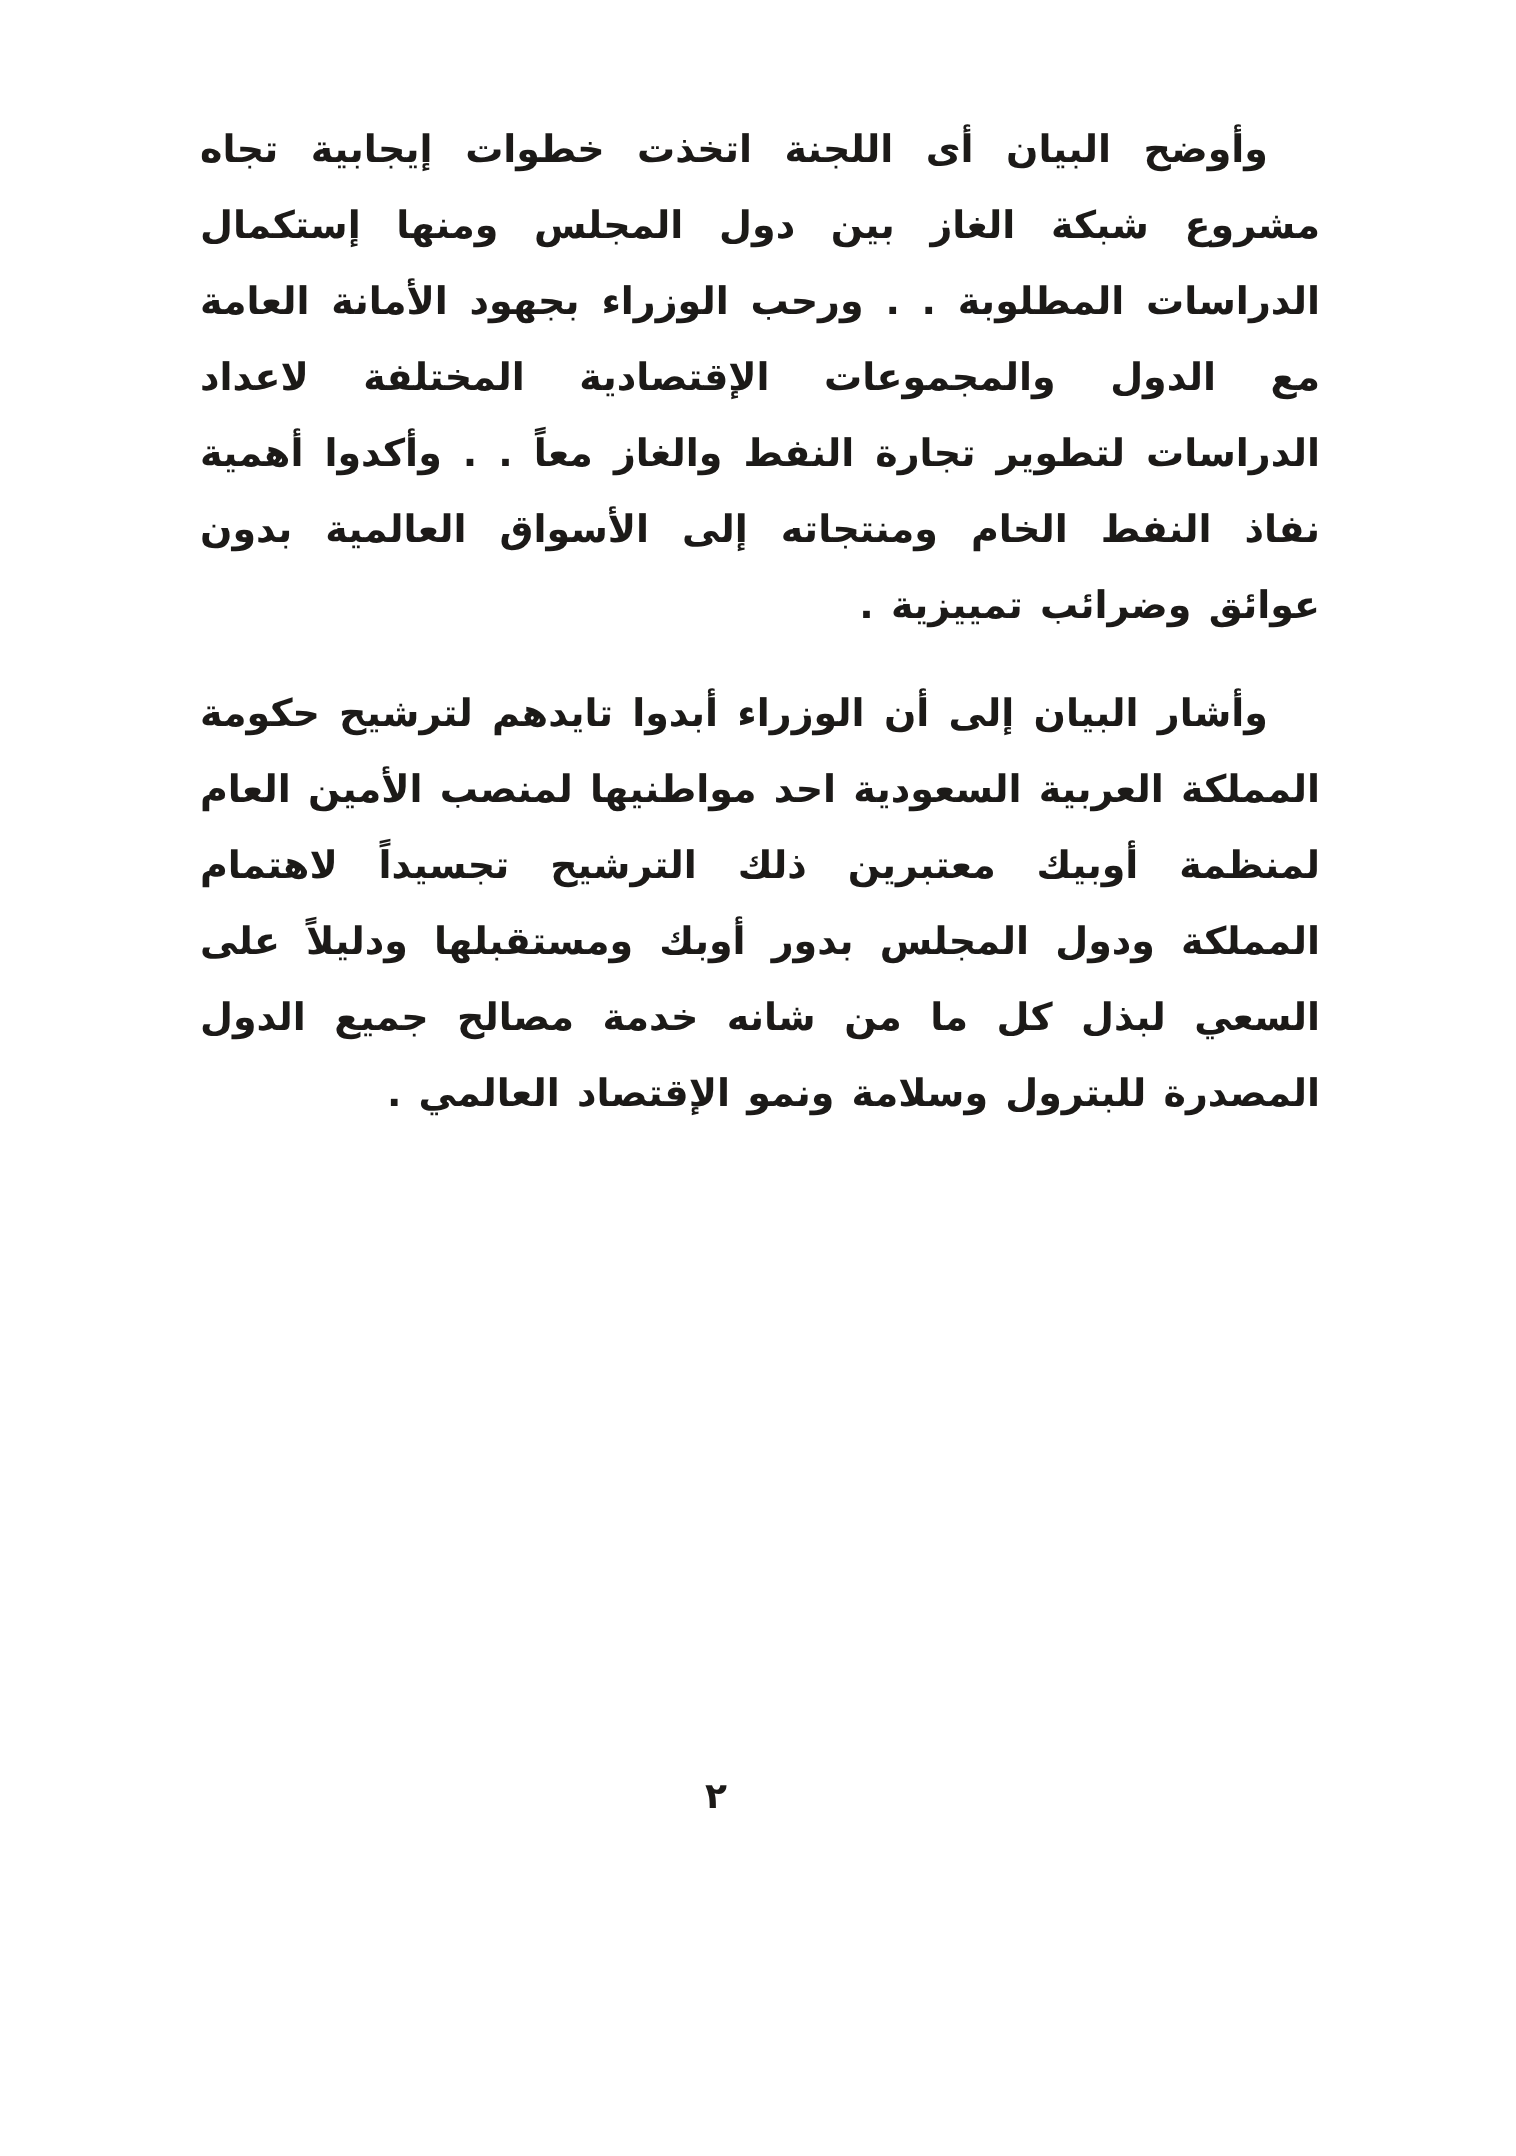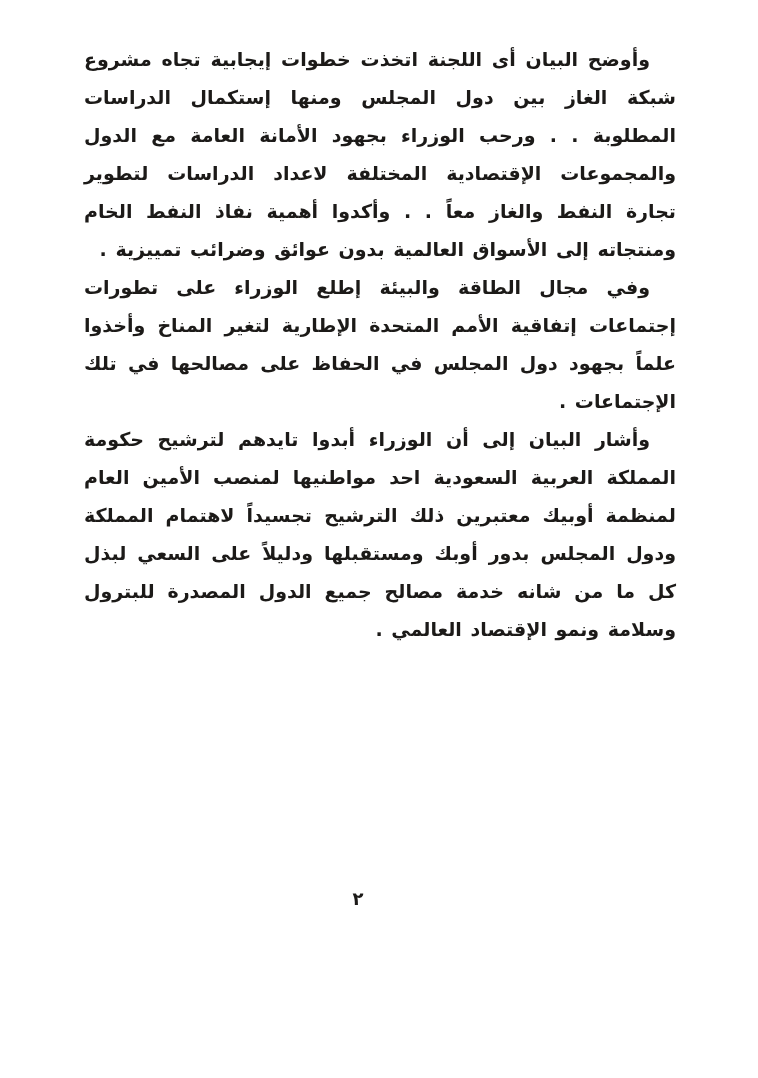--- a/index.html
+++ b/index.html
@@ -22,38 +22,37 @@
     left: 84px;
     direction: rtl;
     text-align: justify;
     color: #1c1a18;
     font-size: 19px;
     font-weight: 700;
     line-height: 38px;
     word-spacing: 2px;
   }
   .text-block p {
-    margin: 0;
+    margin: 16px;
     text-indent: 26px;
   }
   .page-number {
     position: absolute;
     top: 888px;
     left: 0;
     width: 716px; 
     text-align: center;
     color: #1c1a18;
     font-size: 18px;
     font-weight: 700;
     direction: rtl;
   }
 </style>
 </head>
 <body>
 
 <div class="page">
   <div class="text-block">
     <p>وأوضح البيان أى اللجنة اتخذت خطوات إيجابية تجاه مشروع شبكة الغاز بين دول المجلس ومنها إستكمال الدراسات المطلوبة . . ورحب الوزراء بجهود الأمانة العامة مع الدول والمجموعات الإقتصادية المختلفة لاعداد الدراسات لتطوير تجارة النفط والغاز معاً . . وأكدوا أهمية نفاذ النفط الخام ومنتجاته إلى الأسواق العالمية بدون عوائق وضرائب تمييزية .</p>
-    <p>وفي مجال الطاقة والبيئة إطلع الوزراء على تطورات إجتماعات إتفاقية الأمم المتحدة الإطارية لتغير المناخ وأخذوا علماً بجهود دول المجلس في الحفاظ على مصالحها في تلك الإجتماعات .</p>
     <p>وأشار البيان إلى أن الوزراء أبدوا تايدهم لترشيح حكومة المملكة العربية السعودية احد مواطنيها لمنصب الأمين العام لمنظمة أوبيك معتبرين ذلك الترشيح تجسيداً لاهتمام المملكة ودول المجلس بدور أوبك ومستقبلها ودليلاً على السعي لبذل كل ما من شانه خدمة مصالح جميع الدول المصدرة للبترول وسلامة ونمو الإقتصاد العالمي .</p>
   </div>
   <div class="page-number">٢</div>
 </div>
 
 </body></html>

